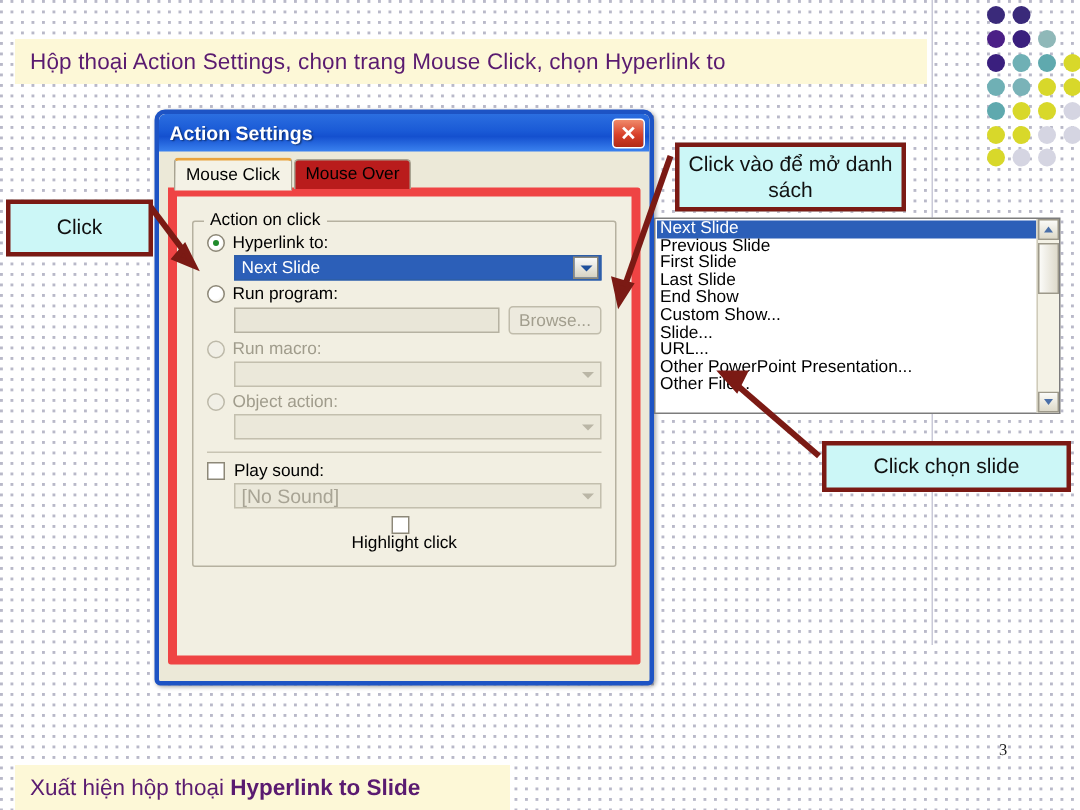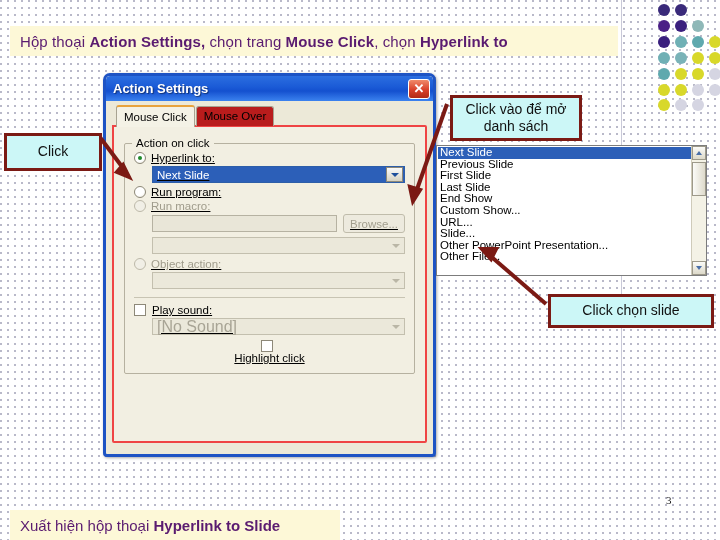--- a/index.html
+++ b/index.html
@@ -61,21 +61,21 @@
     width: 608px;
     height: 30px;
     padding-left: 10px;
   }
   #title-banner .txt {
     color: #5a1b70;
     font-size: 15px;
     white-space: nowrap;
     letter-spacing: 0.1px;
   }
-  #title-banner .b { font-weight: bold; }
+  #title-banner .b { font-weight: normal; }
 
   #bottom-banner {
     left: 10px;
     top: 494px;
     width: 330px;
     height: 30px;
     padding-left: 10px;
     margin-top: 16px;
   }
   #bottom-banner .txt {
@@ -104,21 +104,21 @@
     display: flex;
     align-items: center;
     justify-content: center;
     text-align: center;
     color: #111111;
     font-size: 14px;
     line-height: 1.25;
     z-index: 30;
   }
   #callout-click        { left: 4px;   top: 133px; width: 98px;  height: 38px; }
-  #callout-open-list    { left: 450px; top: 95px;  width: 132px; height: 46px; }
+  #callout-open-list    { left: 450px; top: 95px;  width: 154px; height: 46px; }
   #callout-choose-slide { left: 548px; top: 294px; width: 166px; height: 34px; }
 
   
   #arrows {
     position: absolute;
     left: 0; top: 0;
     width: 720px; height: 540px;
     pointer-events: none;
     z-index: 25;
   }
@@ -201,28 +201,27 @@
     background-color: #f4f2e6;
     border-top: 2px solid #e8a33d;
     padding-top: 4px;
     position: relative;
     top: 1px;
     z-index: 4;
   }
 
   #tabpage {
     background-color: #f2efe2;
-    border: 2px solid #ef4444;
+    border: 6px solid #ef4444;
     border-radius: 0 2px 2px 2px;
     height: 318px;
     box-sizing: border-box;
     padding: 9px 10px 0 10px;
     position: relative;
     margin-top: -1px;
-    text-decoration: underline;
   }
 
   
   .group {
     border: 1px solid #b6b1a0;
     border-radius: 2px;
     margin-top: 7px;
     padding: 8px 9px 9px 9px;
     position: relative;
   }
@@ -329,21 +328,21 @@
   }
   .combo-disabled .chev {
     width: 0; height: 0;
     border-left: 4px solid transparent;
     border-right: 4px solid transparent;
     border-top: 4px solid #bab6a6;
     margin-right: 4px;
   }
   .combo-disabled .ph {
     flex: 1;
-    font-size: 16px;
+    font-size: 13px;
     color: #a8a495;
     padding-left: 4px;
   }
 
   .btn-browse {
     height: 19px;
     min-width: 62px;
     border: 1px solid #c0bcab;
     border-radius: 3px;
     background-color: #edeade;
@@ -523,28 +522,28 @@
             <span class="arrow">
                 <span class="chev"></span>
               </span>
           </div>
 
           <div class="row">
             <span class="radio"></span>
             <span class="lbl">Run program:</span>
           </div>
 
+          <div class="row indent" style="margin-bottom:4px;">
+            <div class="textbox" style="flex:1;" title=""></div>
+            <div class="btn-browse">Browse...</div>
+          </div>
+
           <div class="row">
             <span class="radio disabled"></span>
             <span class="lbl disabled">Run macro:</span>
-          </div>
-
-          <div class="row indent" style="margin-bottom:4px;">
-            <div class="textbox" style="flex:1;" title=""></div>
-            <div class="btn-browse">Browse...</div>
           </div>
 
           <div class="row indent" style="margin-bottom:4px;">
             <div class="combo-disabled" style="flex:1;">
               <span class="ph"></span>
               <span class="chev"></span>
             </div>
           </div>
 
           <div class="row">
@@ -586,22 +585,22 @@
   </div>
 
   <div id="dropdown">
     <div id="dropdown-list">
         <div class="item sel">Next Slide</div>
         <div class="item">Previous Slide</div>
         <div class="item">First Slide</div>
         <div class="item">Last Slide</div>
         <div class="item">End Show</div>
         <div class="item">Custom Show...</div>
+        <div class="item">Slide...</div>
         <div class="item">URL...</div>
-        <div class="item">Slide...</div>
         <div class="item">Other PowerPoint Presentation...</div>
         <div class="item">Other File...</div>
       </div>
     <div id="scrollbar">
       <div class="sb-btn">
           <span class="up"></span>
         </div>
       <div id="sb-track">
         <div id="sb-thumb"></div>
       </div>

